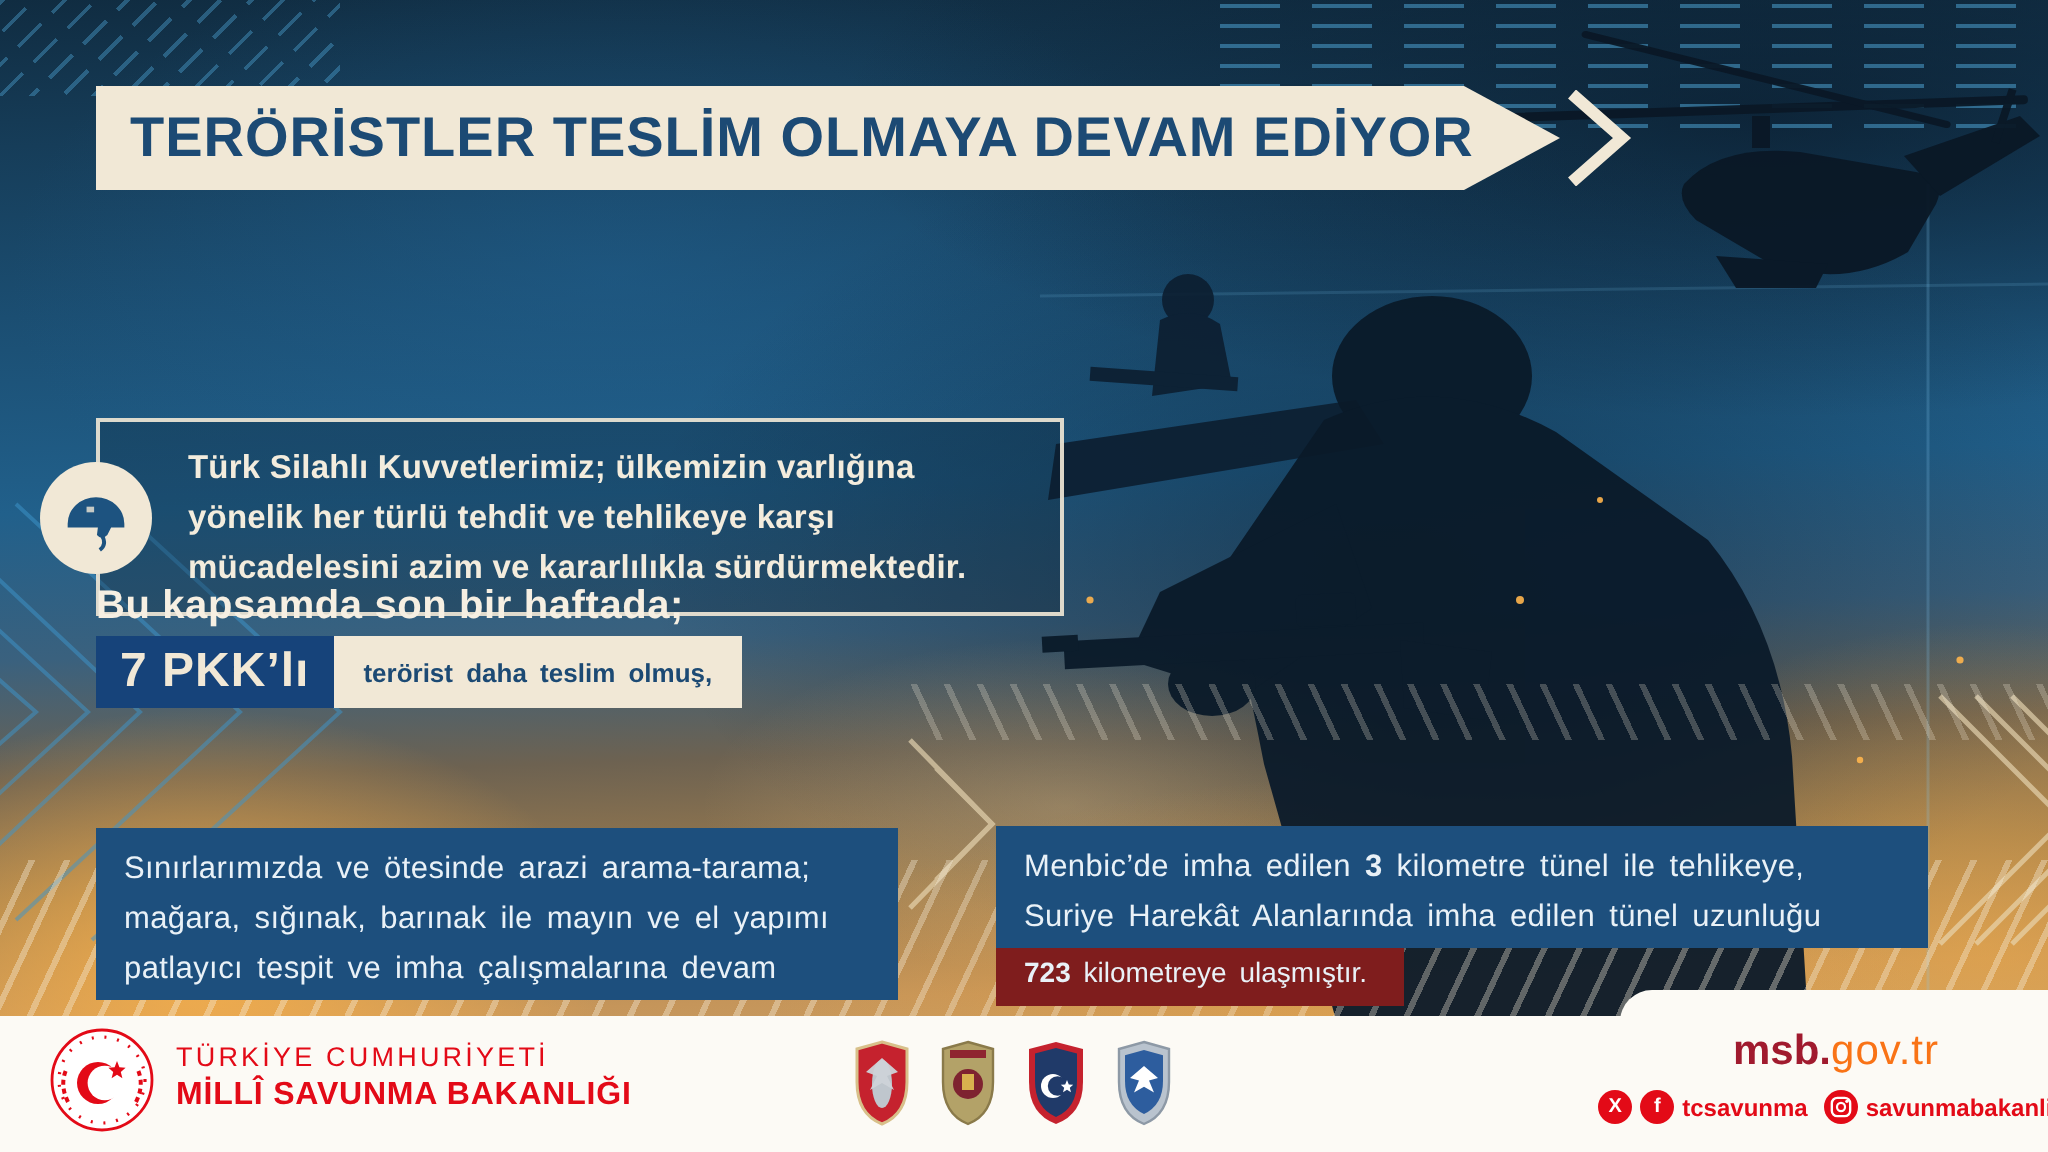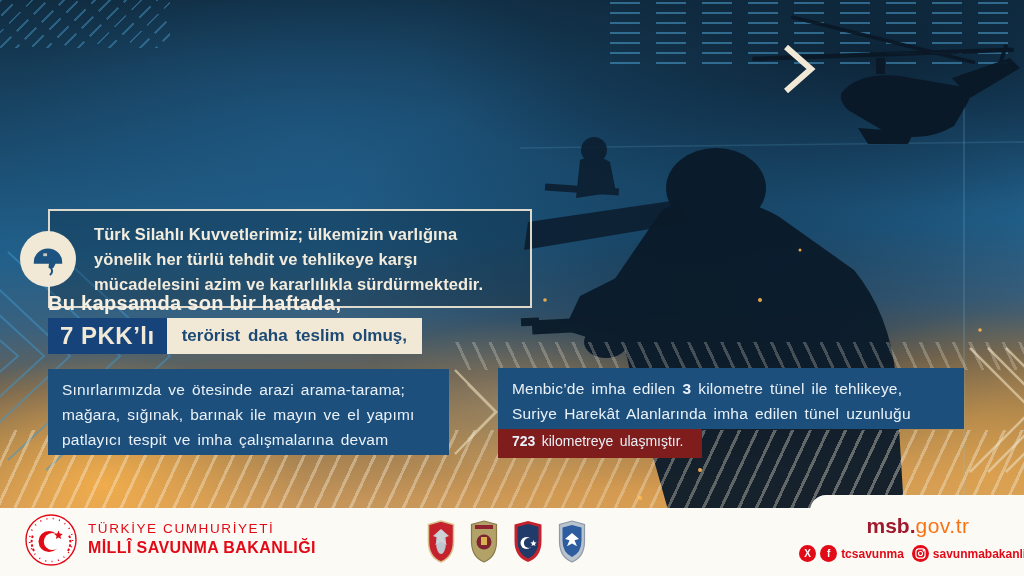--- a/index.html
+++ b/index.html
@@ -63,24 +63,24 @@
   .helmet-badge { position:absolute; left:-30px; top:50%; transform:translateY(-50%);
     width:56px; height:56px; border-radius:50%; background:#f1e8d6;
     display:flex; align-items:center; justify-content:center; }
 
   
   .lead { position:absolute; left:48px; top:292px; font-size:20px; font-weight:bold;
     color:#f6efe2; letter-spacing:.3px; }
   .hl-row { position:absolute; left:48px; top:318px; height:36px; display:flex; }
   .hl-num { background:#16437a; color:#f1e8d6; font-size:24px; font-weight:bold;
     padding:0 12px; display:flex; align-items:center; letter-spacing:.5px; }
-  .hl-text { background:#f1e8d6; color:#1c4a74; font-size:17px; font-weight:bold;
+  .hl-text { background:#f1e8d6; color:#1c4a74; font-size:13px; font-weight:bold;
     padding:0 15px; display:flex; align-items:center; word-spacing:3px; }
 
-  .statbox { position:absolute; }
+  .statbox { position:absolute;margin-top:45px; }
   .statbox.left  { left:48px;  top:369px; width:401px; }
   .statbox.right { left:498px; top:368px; width:466px; }
   .sb-main { background:#1d4f7d; padding:8px 14px 3px 14px; }
   .sb-line { font-size:15.5px; line-height:25px; color:#e9f1f7; letter-spacing:.2px;
     word-spacing:2.5px; white-space:nowrap; }
   .sb-line b { font-weight:bold; }
   .sb-tab { display:inline-block; background:#7f1d1d; padding:0 18px 5px 14px;
     font-size:14px; line-height:24px; color:#e9f1f7; word-spacing:2.5px; white-space:nowrap; }
 
   
@@ -171,20 +171,23 @@
         <circle cx="700" cy="470" r="2"></circle>
       <circle cx="545" cy="300" r="1.8"></circle>
         <circle cx="980" cy="330" r="1.8"></circle>
       <circle cx="800" cy="250" r="1.5"></circle>
         <circle cx="640" cy="498" r="2.2"></circle>
     </g>
   </svg>
   <div class="hatch-mid"></div>
   <div class="hatch-bottom"></div>
 
+  <div class="banner">
+    <h1>TERÖRİSTLER TESLİM OLMAYA DEVAM EDİYOR</h1>
+  </div>
   <svg class="banner-chev" width="36" height="48" viewBox="0 0 36 48">
     <polyline points="4,2 29,24 4,46" stroke="#f1e8d6" stroke-width="6" fill="none"></polyline>
   </svg>
 
   <div class="intro-box">
     <div class="helmet-badge">
       <svg width="34" height="34" viewBox="0 0 36 36">
         <path d="M3,21 a15,14 0 0 1 30,0 v2 h-7 l-2,4 q-3,3 -5.5,0 l.5,-4 h-16 z" fill="#1d5380"></path>
         <path d="M21,27 q3,5 -1,8" stroke="#1d5380" stroke-width="2" fill="none"></path>
         <rect x="13" y="12" width="4" height="3" fill="#f1e8d6" opacity=".8"></rect>

